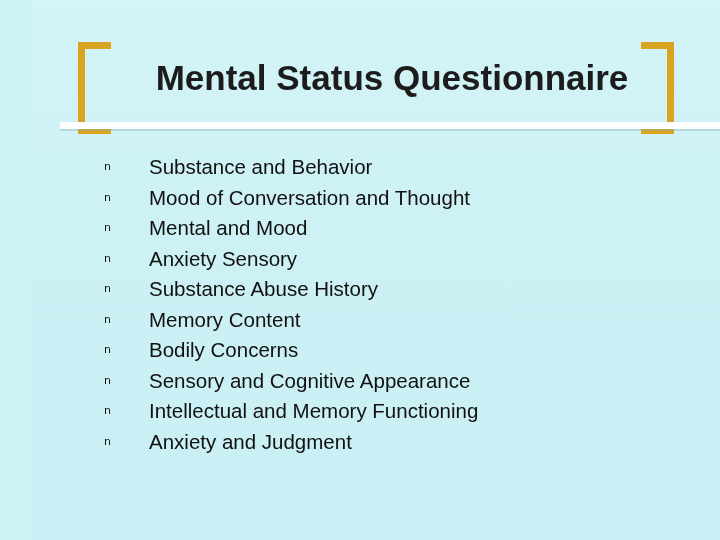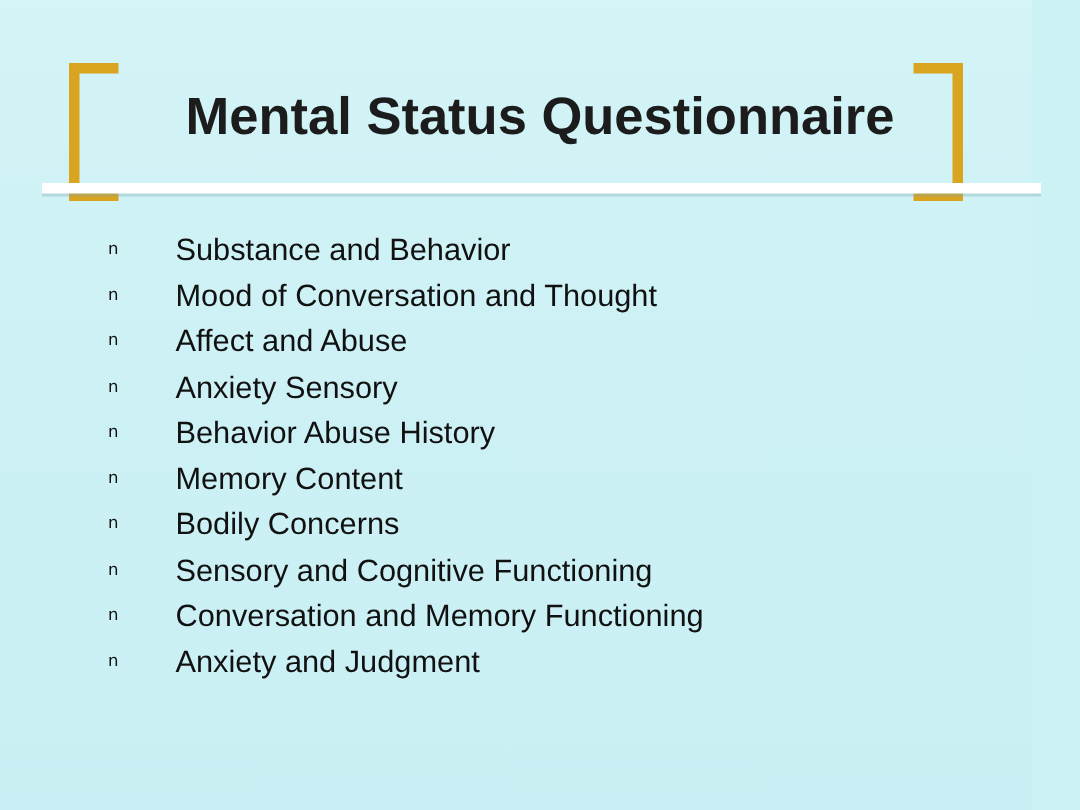--- a/index.html
+++ b/index.html
@@ -11,20 +11,21 @@
     height: 540px;
     background: #cdf2f5;
     font-family: "Liberation Sans", sans-serif;
     overflow: hidden;
   }
   .slide {
     position: relative;
     width: 688px;
     height: 540px;
     background: linear-gradient(180deg, #d4f4f7 0%, #cdf1f5 40%, #c9eff4 100%);
+    margin-left: 32px;
   }
 
   
   .bracket {
     position: absolute;
     border-color: #d9a41f;
     border-style: solid;
   }
   .bracket-left {
     left: 46px;
@@ -112,45 +113,45 @@
     <li class="bullet-item">
       <span class="bullet-marker">n</span>
       <span class="bullet-text">Substance and Behavior</span>
     </li>
     <li class="bullet-item">
       <span class="bullet-marker">n</span>
       <span class="bullet-text">Mood of Conversation and Thought</span>
     </li>
     <li class="bullet-item">
       <span class="bullet-marker">n</span>
-      <span class="bullet-text">Affect and Abuse</span>
+      <span class="bullet-text">Mental and Mood</span>
     </li>
     <li class="bullet-item">
       <span class="bullet-marker">n</span>
       <span class="bullet-text">Anxiety Sensory</span>
     </li>
     <li class="bullet-item">
       <span class="bullet-marker">n</span>
-      <span class="bullet-text">Behavior Abuse History</span>
+      <span class="bullet-text">Substance Abuse History</span>
     </li>
     <li class="bullet-item">
       <span class="bullet-marker">n</span>
       <span class="bullet-text">Memory Content</span>
     </li>
     <li class="bullet-item">
       <span class="bullet-marker">n</span>
       <span class="bullet-text">Bodily Concerns</span>
     </li>
     <li class="bullet-item">
       <span class="bullet-marker">n</span>
-      <span class="bullet-text">Sensory and Cognitive Functioning</span>
+      <span class="bullet-text">Sensory and Cognitive Appearance</span>
     </li>
     <li class="bullet-item">
       <span class="bullet-marker">n</span>
-      <span class="bullet-text">Conversation and Memory Functioning</span>
+      <span class="bullet-text">Intellectual and Memory Functioning</span>
     </li>
     <li class="bullet-item">
       <span class="bullet-marker">n</span>
       <span class="bullet-text">Anxiety and Judgment</span>
     </li>
   </ul>
 
 </div>
 
 </body></html>

